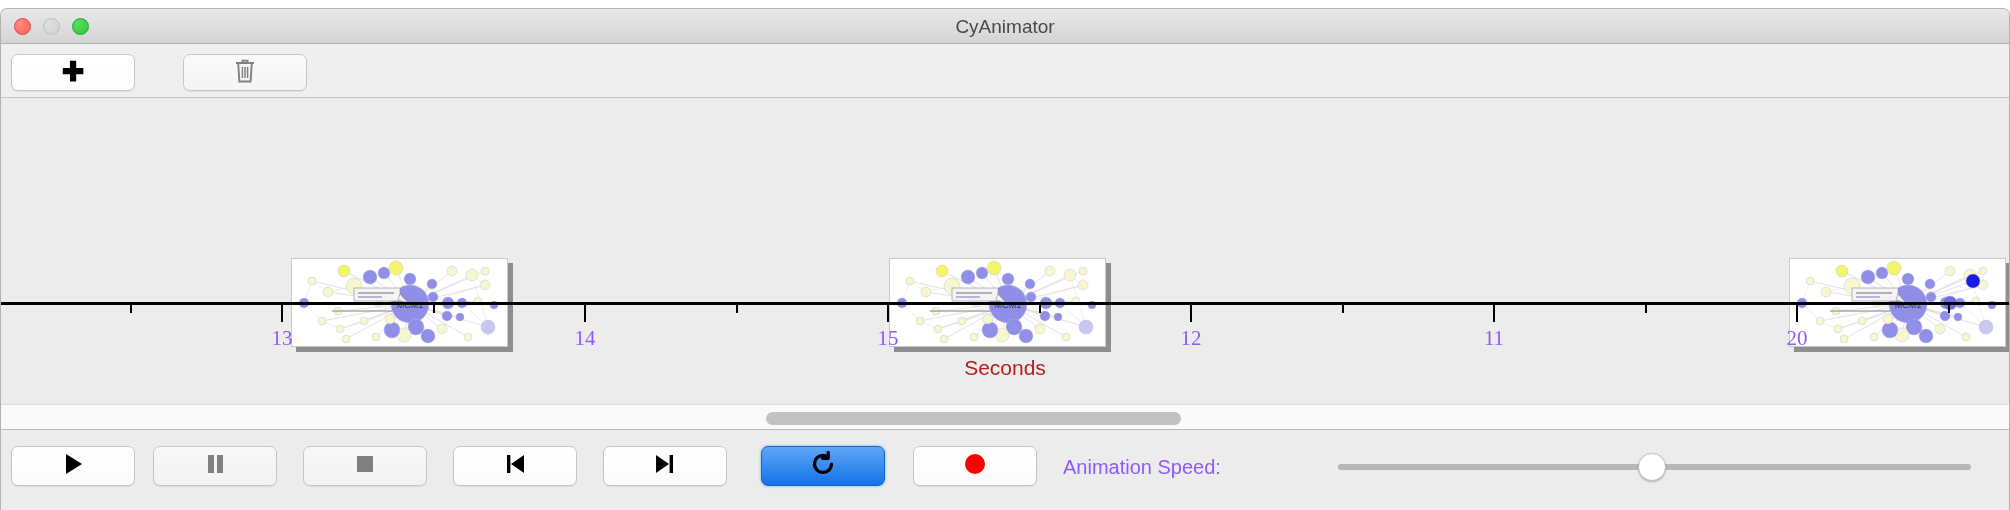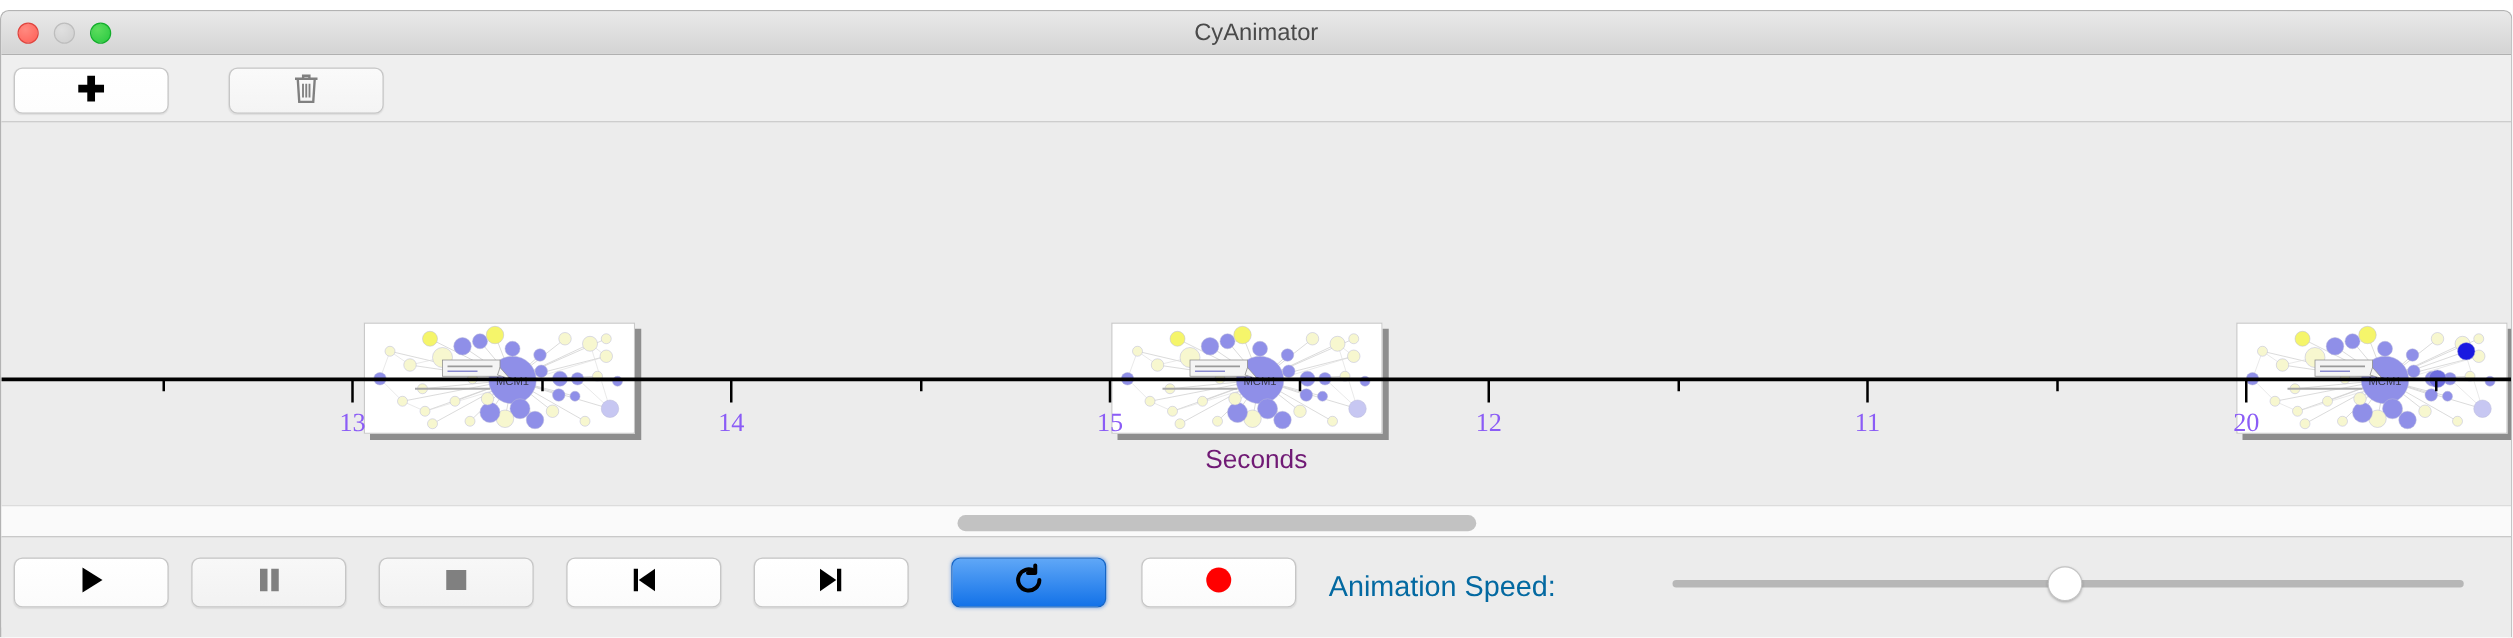--- a/index.html
+++ b/index.html
@@ -104,21 +104,21 @@
   .tick { position: absolute; top: 10px; width: 2px; background: #000; }
   .tick.major { height: 18px; }
   .tick.minor { height: 9px; }
   .tick-label {
     position: absolute; top: 32px; font-size: 21px; color: #8b5cf6;
     transform: translateX(-50%); font-family: Liberation Serif, serif;
     white-space: nowrap;
   }
   #axis-title {
     position: absolute; top: 62px; width: 100%; text-align: center;
-    font-size: 21px; color: #701a75; font-family: "Liberation Sans", sans-serif;
+    font-size: 21px; color: #b91c1c; font-family: "Liberation Sans", sans-serif;
   }
 
   
   #hscroll {
     position: relative; height: 26px; width: 100%;
     background: #fafafa; border-top: 1px solid #dcdcdc; border-bottom: 1px solid #b9b9b9;
   }
   #hscroll-thumb {
     position: absolute; top: 7px; left: 765px; width: 415px; height: 13px;
     background: #c2c2c2; border-radius: 7px;
@@ -136,21 +136,21 @@
     background: linear-gradient(#ffffff,#fbfbfb);
   }
   .cbtn.disabled { background: linear-gradient(#f8f8f8,#f2f2f2); }
   .cbtn.active {
     background: linear-gradient(#5fa7f7,#1372e8);
     border: 1px solid #1565c6;
     box-shadow: 0 0 3px rgba(30,110,220,0.55);
   }
   #speed-label {
     position: absolute; left: 1062px; top: 26px;
-    font-size: 23px; color: #0369a1; font-family: "Liberation Sans", sans-serif;
+    font-size: 20px; color: #8b5cf6; font-family: "Liberation Sans", sans-serif;
   }
   #slider { position: absolute; left: 1337px; top: 34px; width: 633px; height: 6px; }
   #slider-track {
     position: absolute; left: 0; top: 0; width: 100%; height: 6px;
     background: #b7b7b7; border-radius: 3px;
   }
   #slider-thumb {
     position: absolute; top: -11px; left: 300px; width: 28px; height: 28px;
     border-radius: 50%; background: #ffffff; border: 1px solid #c4c4c4;
     box-shadow: 0 1px 2px rgba(0,0,0,0.25);

